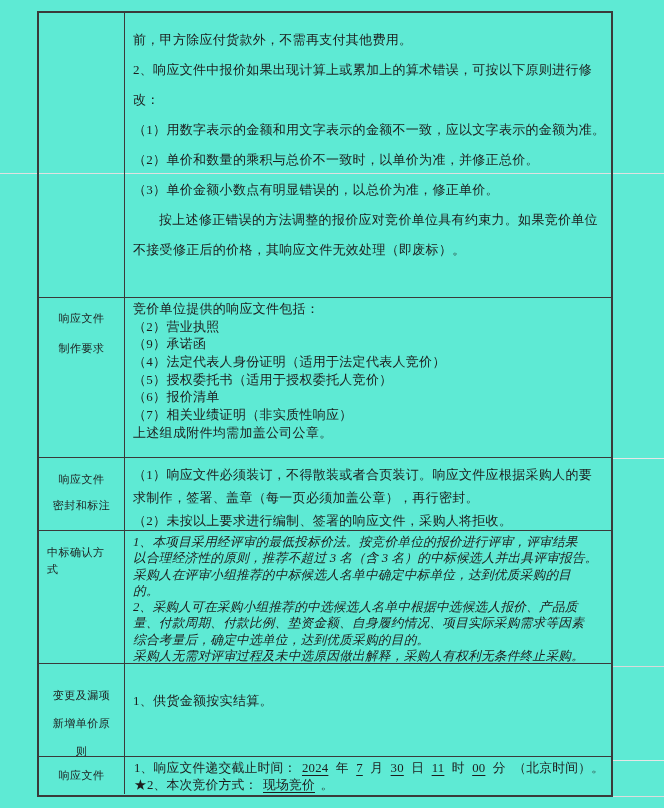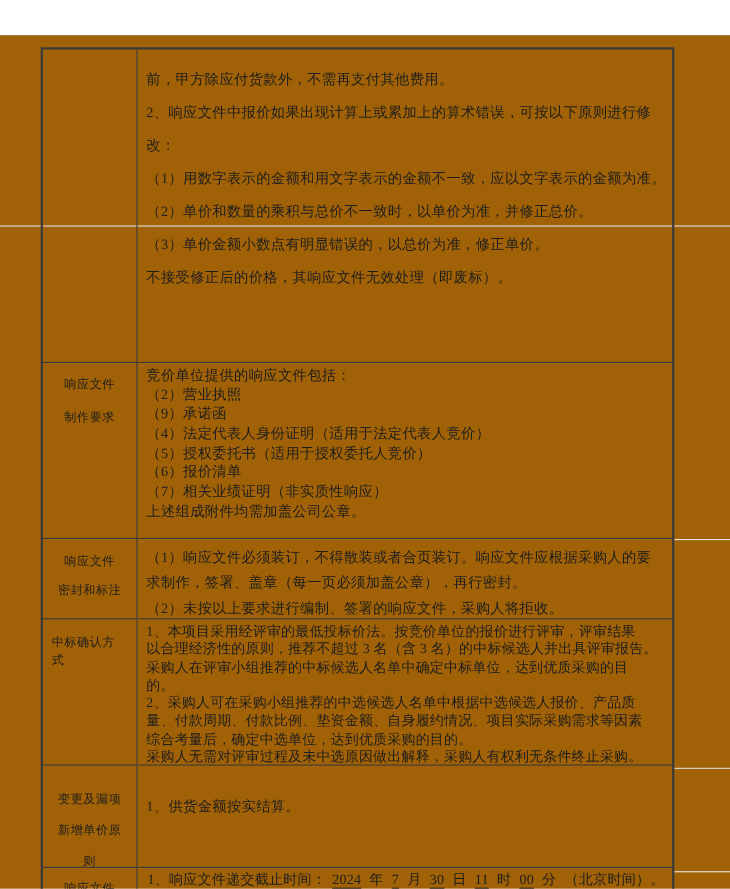--- a/index.html
+++ b/index.html
@@ -4,21 +4,21 @@
 <style>
   html, body { margin: 0; padding: 0; }
   body {
     width: 664px; height: 808px;
     background: #ffffff;
     font-family: "Liberation Serif", "DejaVu Serif", serif;
     color: #1d1d1d;
     position: relative;
     overflow: hidden;
   }
-  .page { position: absolute; inset: 0; background: #a16207; margin-top: 32px; }
+  .page { position: absolute; inset: 0; background: #5eead4; }
 
   
   .artifact { position: absolute; height: 1px; background: #e0e0e0; }
   .artifact.a1 { left: 0; top: 173px; width: 664px; }
   .artifact.a2 { left: 613px; top: 458px; width: 51px; background: #e6e6e6; }
   .artifact.a3 { left: 613px; top: 666px; width: 51px; background: #d9d9d9; }
   .artifact.a4 { left: 613px; top: 760px; width: 51px; background: #e6e6e6; }
   .artifact.a5 { left: 613px; top: 796px; width: 51px; background: #dcdcdc; }
 
   .doc-table {
@@ -69,21 +69,21 @@
 
   
   .r3 .label-cell { padding-top: 8px; }
   .r3 .label-cell .lab-line { line-height: 26px; height: 26px; }
   .r3 .content-cell { padding-top: 5px; }
   .r3 .line { line-height: 23px; height: 23px; }
 
   
   .r4 .label-cell { padding-top: 13px; text-align: left; padding-left: 8px; }
   .r4 .label-cell .lab-line { line-height: 16.5px; height: 16.5px; }
-  .r4 .content-cell { padding-top: 3px; }
+  .r4 .content-cell { padding-top: 3px; font-style: italic; }
   .r4 .line { line-height: 16.3px; height: 16.3px; font-size: 12.7px; letter-spacing: 0.2px; }
 
   
   .r5 .label-cell { padding-top: 17px; }
   .r5 .label-cell .lab-line { line-height: 28px; height: 28px; }
   .r5 .content-cell { padding-top: 28px; }
   .r5 .line { line-height: 17px; height: 17px; }
 
   
   .r6 .label-cell { display: flex; align-items: center; justify-content: center; }
@@ -109,20 +109,21 @@
 
     <div class="row r1">
       <div class="label-cell"></div>
       <div class="content-cell">
         <div class="line">前，甲方除应付货款外，不需再支付其他费用。</div>
         <div class="line">2、响应文件中报价如果出现计算上或累加上的算术错误，可按以下原则进行修</div>
         <div class="line">改：</div>
         <div class="line">（1）用数字表示的金额和用文字表示的金额不一致，应以文字表示的金额为准。</div>
         <div class="line">（2）单价和数量的乘积与总价不一致时，以单价为准，并修正总价。</div>
         <div class="line">（3）单价金额小数点有明显错误的，以总价为准，修正单价。</div>
+        <div class="line indent">按上述修正错误的方法调整的报价应对竞价单位具有约束力。如果竞价单位</div>
         <div class="line">不接受修正后的价格，其响应文件无效处理（即废标）。</div>
       </div>
     </div>
 
     <div class="row r2">
       <div class="label-cell">
         <div class="lab-line">响应文件</div>
         <div class="lab-line">制作要求</div>
       </div>
       <div class="content-cell">

